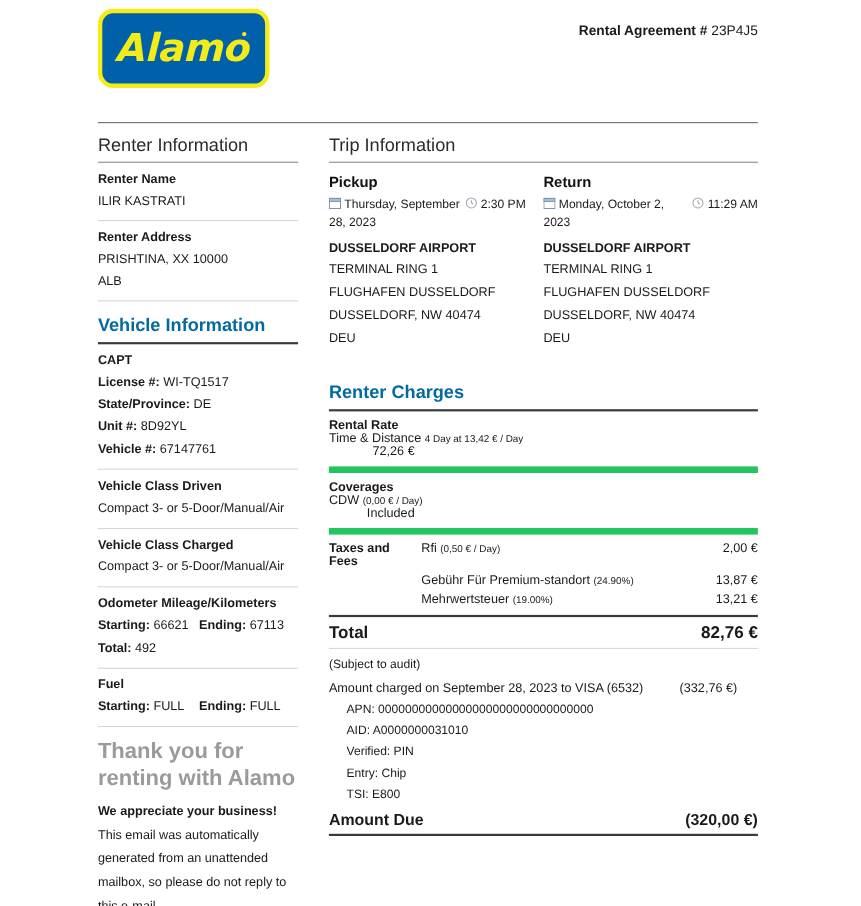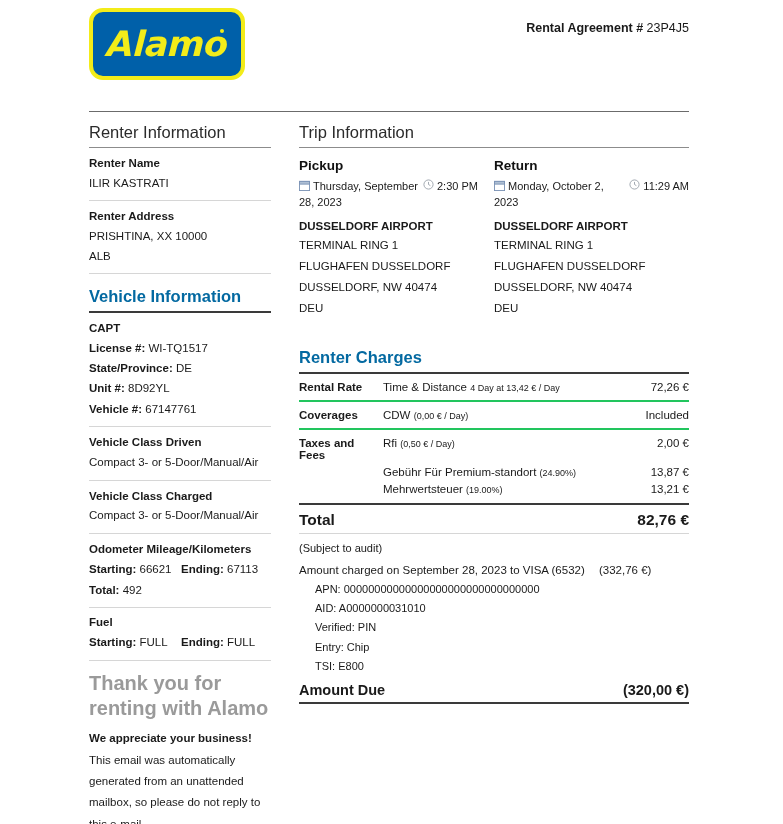--- a/index.html
+++ b/index.html
@@ -212,22 +212,23 @@
     font-size: 11.5px;
     line-height: 1.82;
   }
 
   
   .charges-wrap { margin-top: 28px; }
   .charge-row {
     display: flex;
     align-items: flex-start;
     padding: 7px 0 7px 0;
-    border-bottom: 2px solid #22c55e;
-    font-size: 11.5px;
+    border-bottom: 6px solid #22c55e;
+    font-size: 11.5px;
+    flex-direction: column;
   }
   .charge-row .c-label {
     width: 84px;
     font-weight: bold;
     flex: 0 0 auto;
   }
   .charge-row .c-desc {
     flex: 1 1 auto;
   }
   .charge-row .c-amt {
@@ -275,21 +276,21 @@
     padding: 6px 0 2px 0;
     line-height: 1.5;
   }
   .charged-row {
     display: flex;
     font-size: 11.5px;
     line-height: 1.55;
     padding-top: 4px;
   }
   .charged-row .ch-desc { flex: 1 1 auto; }
-  .charged-row .ch-amt { width: 90px; text-align: left; }
+  .charged-row .ch-amt { width: 90px; text-align: center; }
   .pay-line {
     font-size: 11px;
     padding-left: 16px;
     line-height: 1.75;
   }
   .due-row {
     display: flex;
     align-items: baseline;
     padding: 4px 0 4px 0;
     border-bottom: 2px solid #3a3a3a;

